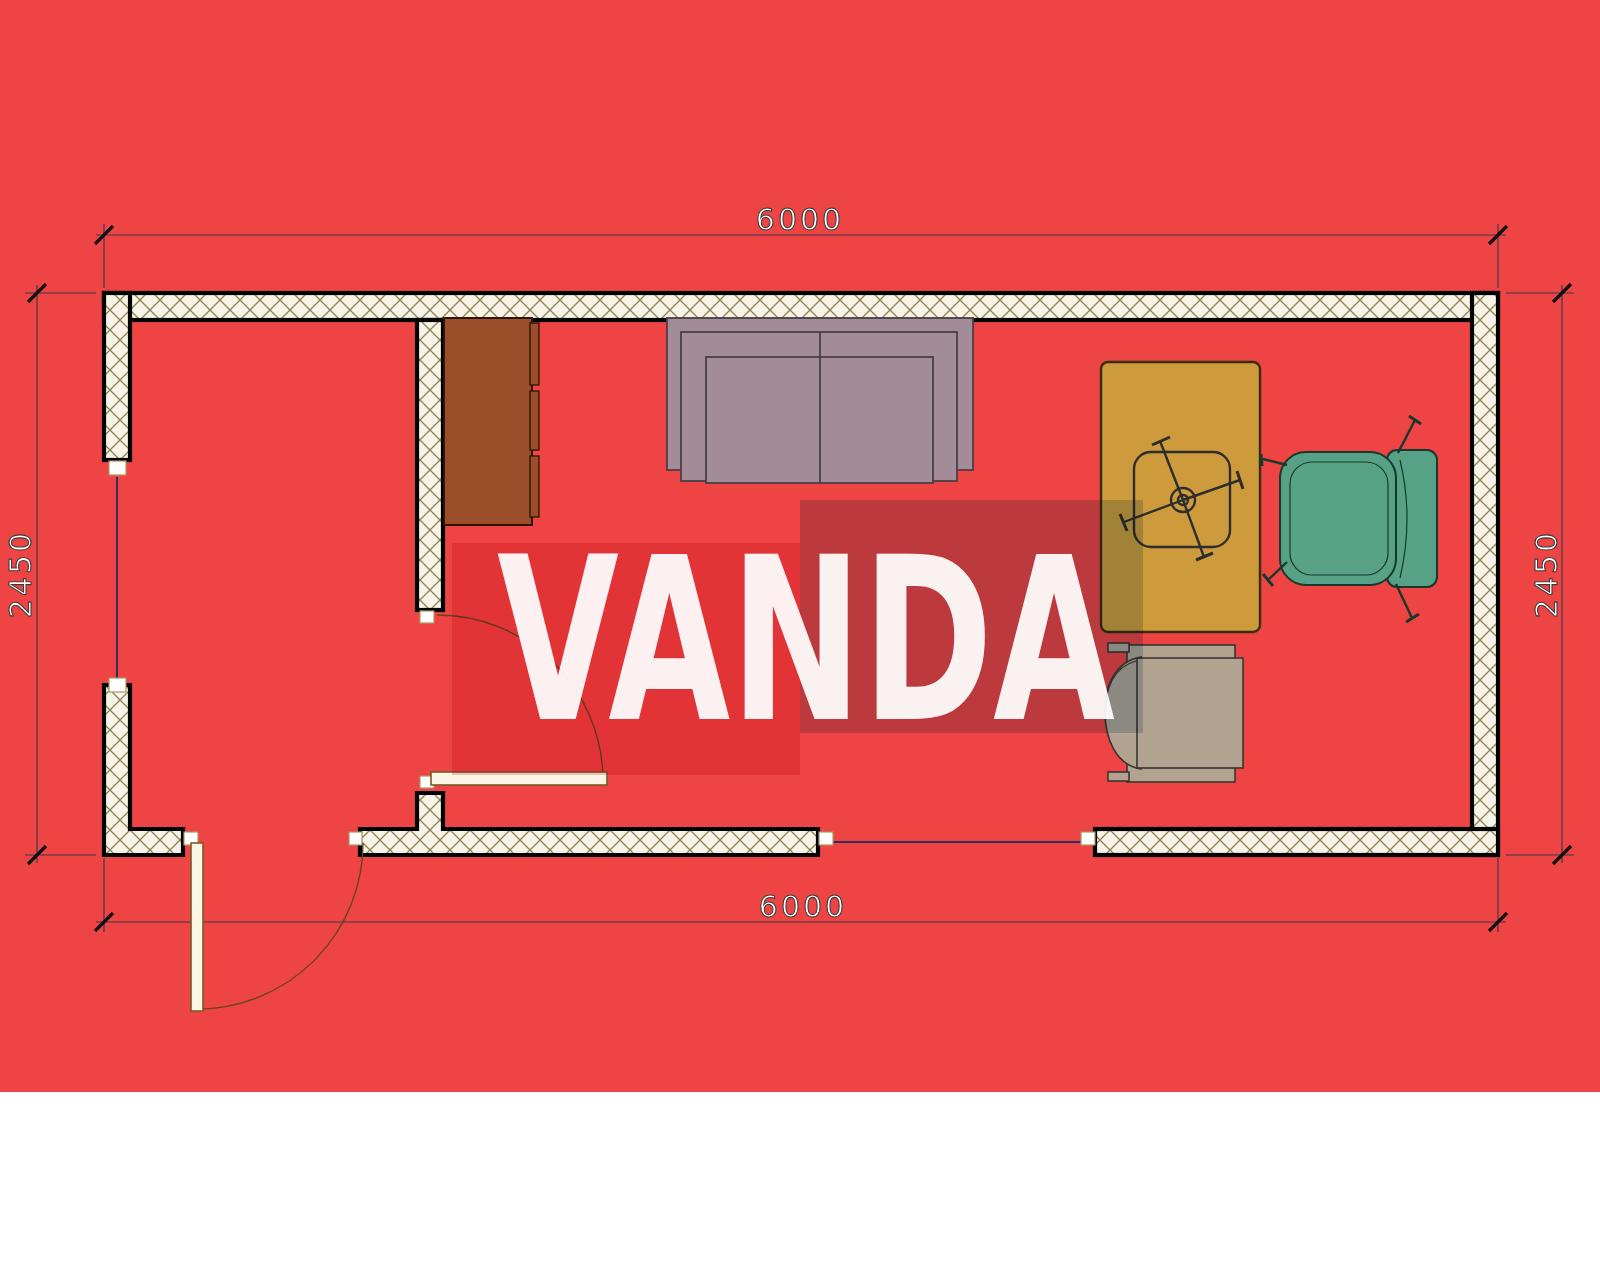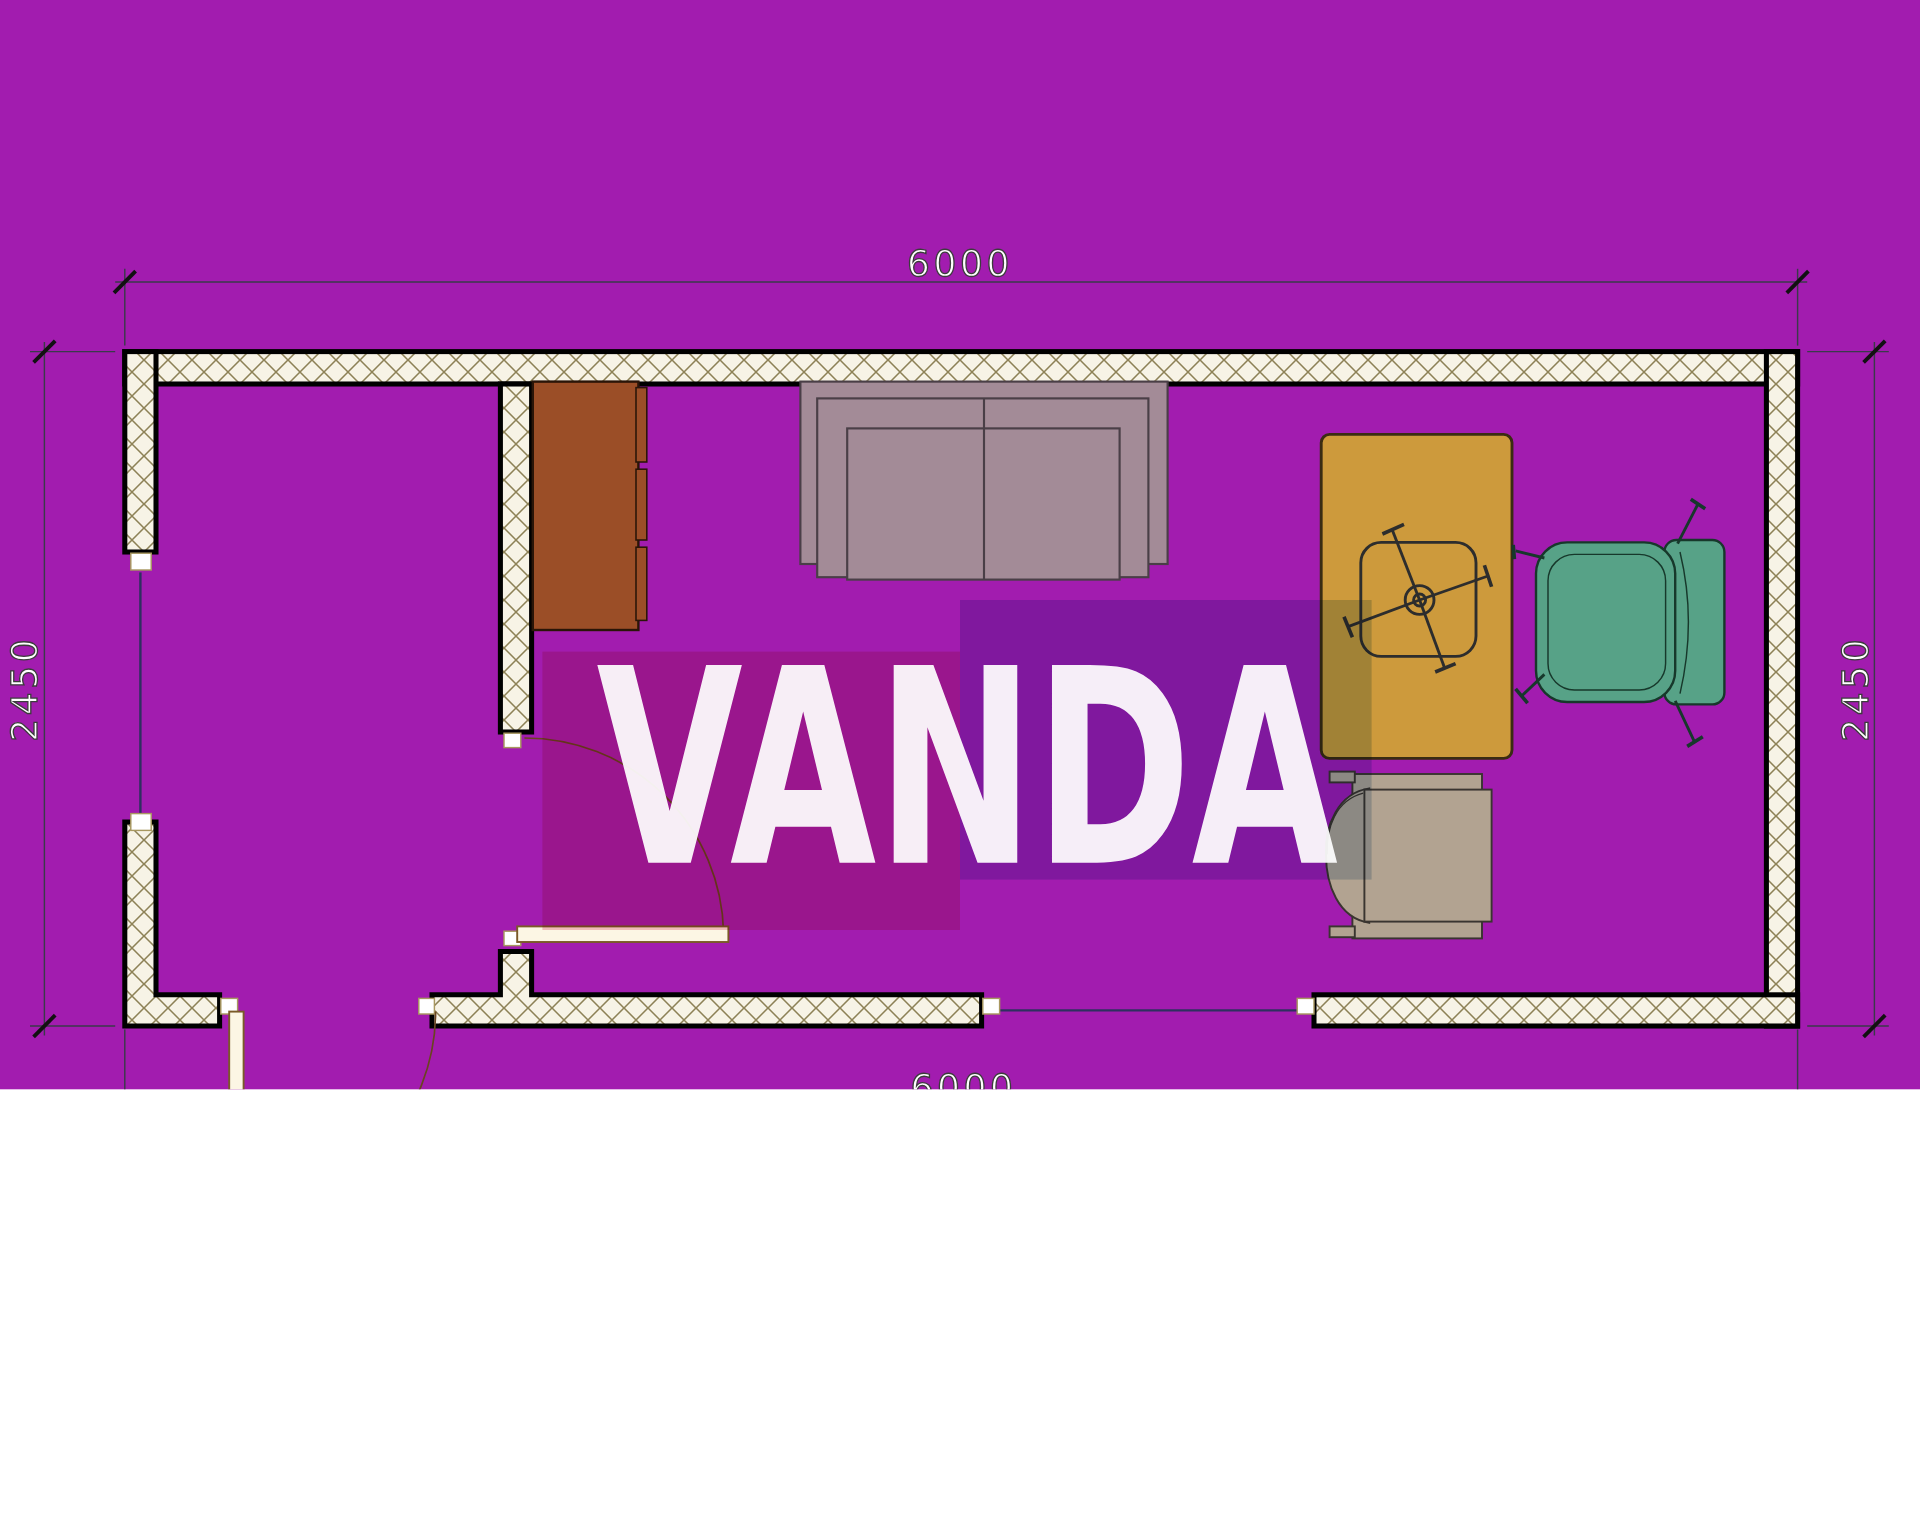--- a/index.html
+++ b/index.html
@@ -1,17 +1,17 @@
 <!DOCTYPE html>
 <html><head>
 <meta charset="utf-8">
 <style>
   html,body{margin:0;padding:0;background:#ffffff;}
   .stage{
-    position:relative;width:1600px;height:908px;background:#a21caf;overflow:hidden;
+    position:relative;width:1600px;height:1092px;background:#ef4444;overflow:hidden;
     font-family:"DejaVu Sans", sans-serif;
   }
   svg{position:absolute;left:0;top:0;}
   .dim-text{
     font-family:"DejaVu Sans", sans-serif;
     font-size:30px;letter-spacing:3px;
     fill:#ffffff;stroke:#3c3c3c;stroke-width:1.1px;
   }
   .wm-text{
     font-family:"DejaVu Sans", sans-serif;

